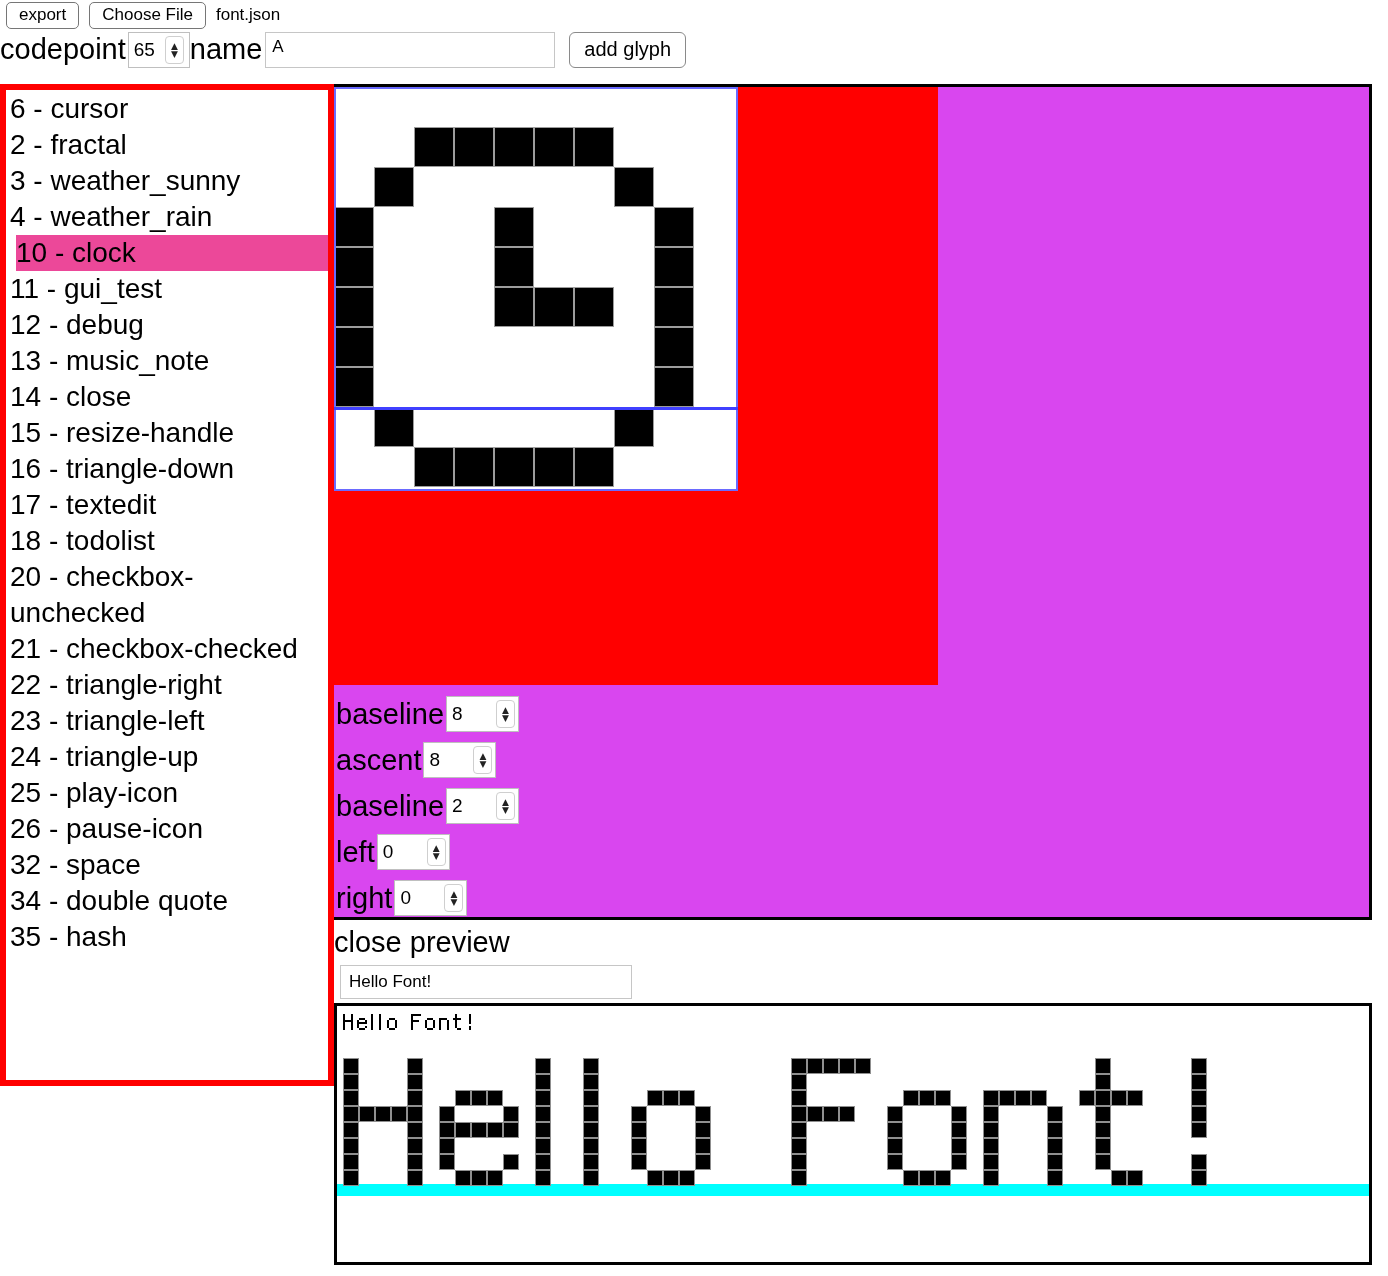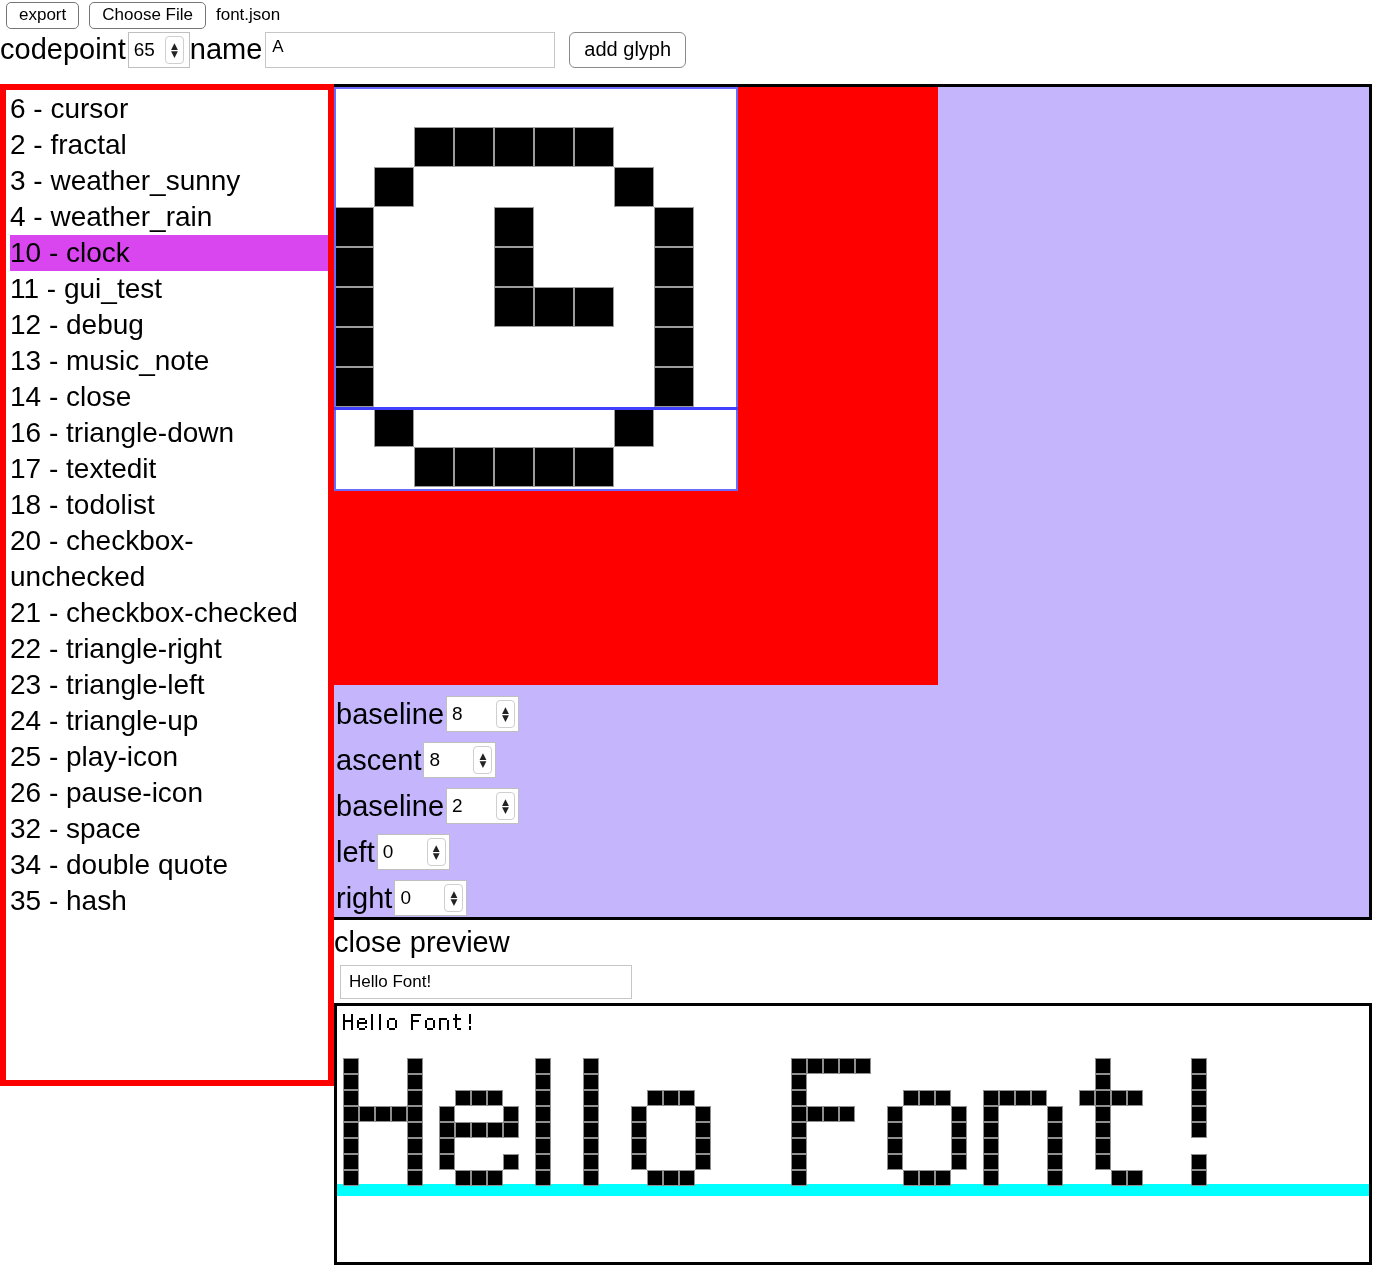--- a/index.html
+++ b/index.html
@@ -144,33 +144,34 @@
   .glyph-item {
     font-size: 28px;
     line-height: 36px;
     color: #000;
     white-space: normal;
     word-break: break-word;
     padding: 0;
     cursor: pointer;
   }
   .glyph-item.selected {
-    background: #d946ef;
+    background: #ec4899;
+    margin-left: 6px;
   }
 
   
   .editor-panel {
     position: absolute;
     left: 334px; top: 84px;
     width: 1038px;
     height: 836px;
     border: 3px solid #000;
     border-left: none;
     box-sizing: border-box;
-    background: #c4b5fd;
+    background: #d946ef;
   }
 
   .canvas-wrap {
     position: absolute;
     left: 0px; top: 0px;
     width: 604px;
     height: 598px;
     background: #ff0000;
   }
   .grid {
@@ -318,20 +319,21 @@
   <div class="glyphlist-inner" id="glyph-list-inner">
       <div class="glyph-item">6 - cursor</div>
       <div class="glyph-item">2 - fractal</div>
       <div class="glyph-item">3 - weather_sunny</div>
       <div class="glyph-item">4 - weather_rain</div>
       <div class="glyph-item selected">10 - clock</div>
       <div class="glyph-item">11 - gui_test</div>
       <div class="glyph-item">12 - debug</div>
       <div class="glyph-item">13 - music_note</div>
       <div class="glyph-item">14 - close</div>
+      <div class="glyph-item">15 - resize-handle</div>
       <div class="glyph-item">16 - triangle-down</div>
       <div class="glyph-item">17 - textedit</div>
       <div class="glyph-item">18 - todolist</div>
       <div class="glyph-item">20 - checkbox-unchecked</div>
       <div class="glyph-item">21 - checkbox-checked</div>
       <div class="glyph-item">22 - triangle-right</div>
       <div class="glyph-item">23 - triangle-left</div>
       <div class="glyph-item">24 - triangle-up</div>
       <div class="glyph-item">25 - play-icon</div>
       <div class="glyph-item">26 - pause-icon</div>

